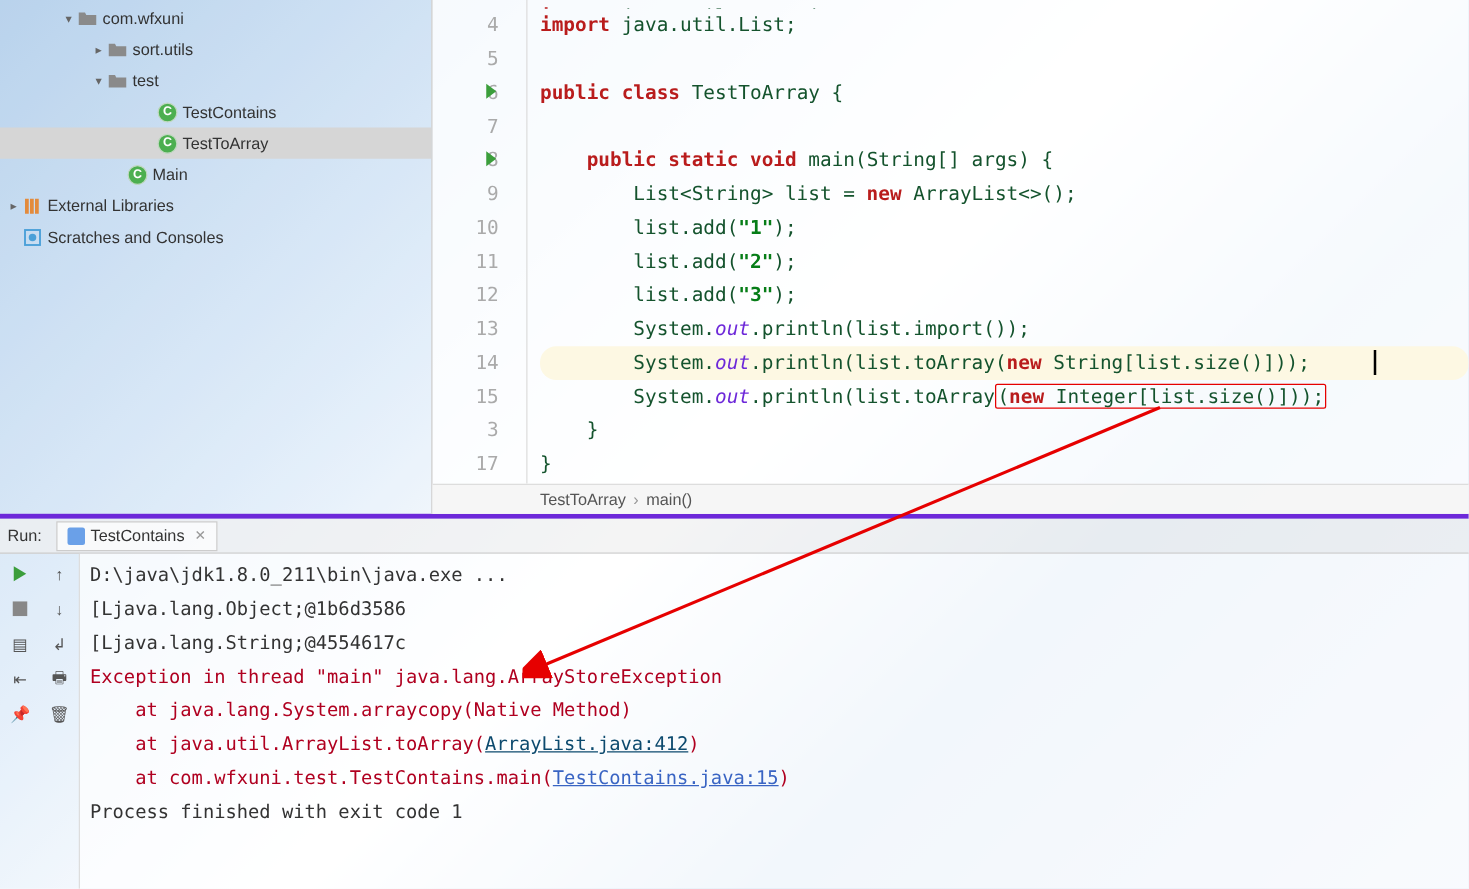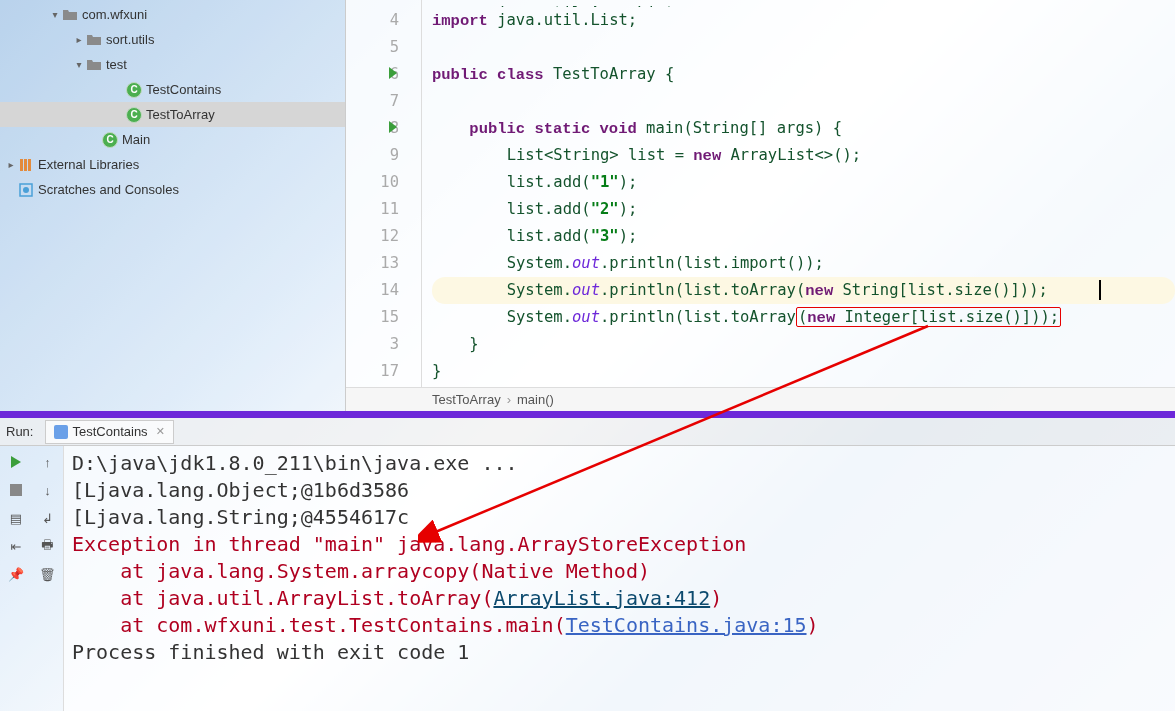--- a/index.html
+++ b/index.html
@@ -90,21 +90,21 @@
   }
   .code-lines { flex: 1; padding-left: 10px; }
   .code-line { height: 27px; white-space: pre; position: relative; }
   .code-line.hl { background: #fdf8e3; border-radius: 13px; }
   .code-line.hl-caret::after {
     content:'';
     position:absolute;
     right:74px; top:3px; width:2px; height:20px;
     background:#000;
   }
-  .kw { color: #701a75; font-weight: bold; font-family: Liberation Mono, monospace; }
+  .kw { color: #b91c1c; font-weight: bold; }
   .str { color: #067d17; font-weight: bold; }
   .field { color: #6d28d9; font-style: italic; }
   .plain { color: #14532d; }
   .redbox {
     border: 1.5px solid #e60000;
     border-radius: 2px;
     padding: 0 1px;
   }
   .breadcrumb {
     height: 24px;
@@ -112,21 +112,21 @@
     display: flex;
     align-items: center;
     padding-left: 86px;
     font-size: 13px;
     color: #555;
     background: rgba(245,245,245,0.9);
   }
   .breadcrumb .sep { margin: 0 6px; color: #999; }
 
   .run-panel {
-    border-top: 7px solid #6d28d9;
+    border-top: 4px solid #6d28d9;
     height: 300px;
     display: flex;
     flex-direction: column;
     background: rgba(255,255,255,0.3);
   }
   .run-header {
     height: 28px;
     display: flex;
     align-items: center;
     padding-left: 6px;
@@ -162,21 +162,21 @@
     padding-top: 6px;
     gap: 8px;
     color: #555;
     border-right: 1px solid #ddd;
   }
   .tool-btn { width: 20px; height: 20px; display:flex; align-items:center; justify-content:center; cursor:pointer; }
   .run-play { color: #3b9e3b; }
   .console {
     flex: 1;
     font-family: "Consolas", monospace;
-    font-size: 20px;
+    font-size: 15px;
     line-height: 27px;
     padding: 4px 8px;
     white-space: pre;
     background: rgba(255,255,255,0.7);
   }
   .console .err { color: #b00020; }
   .console .link { color: #3964c3; text-decoration: underline; }
   .console .greylink { color: #0c4a6e; text-decoration: underline; }
 
   .annotation-arrow {

